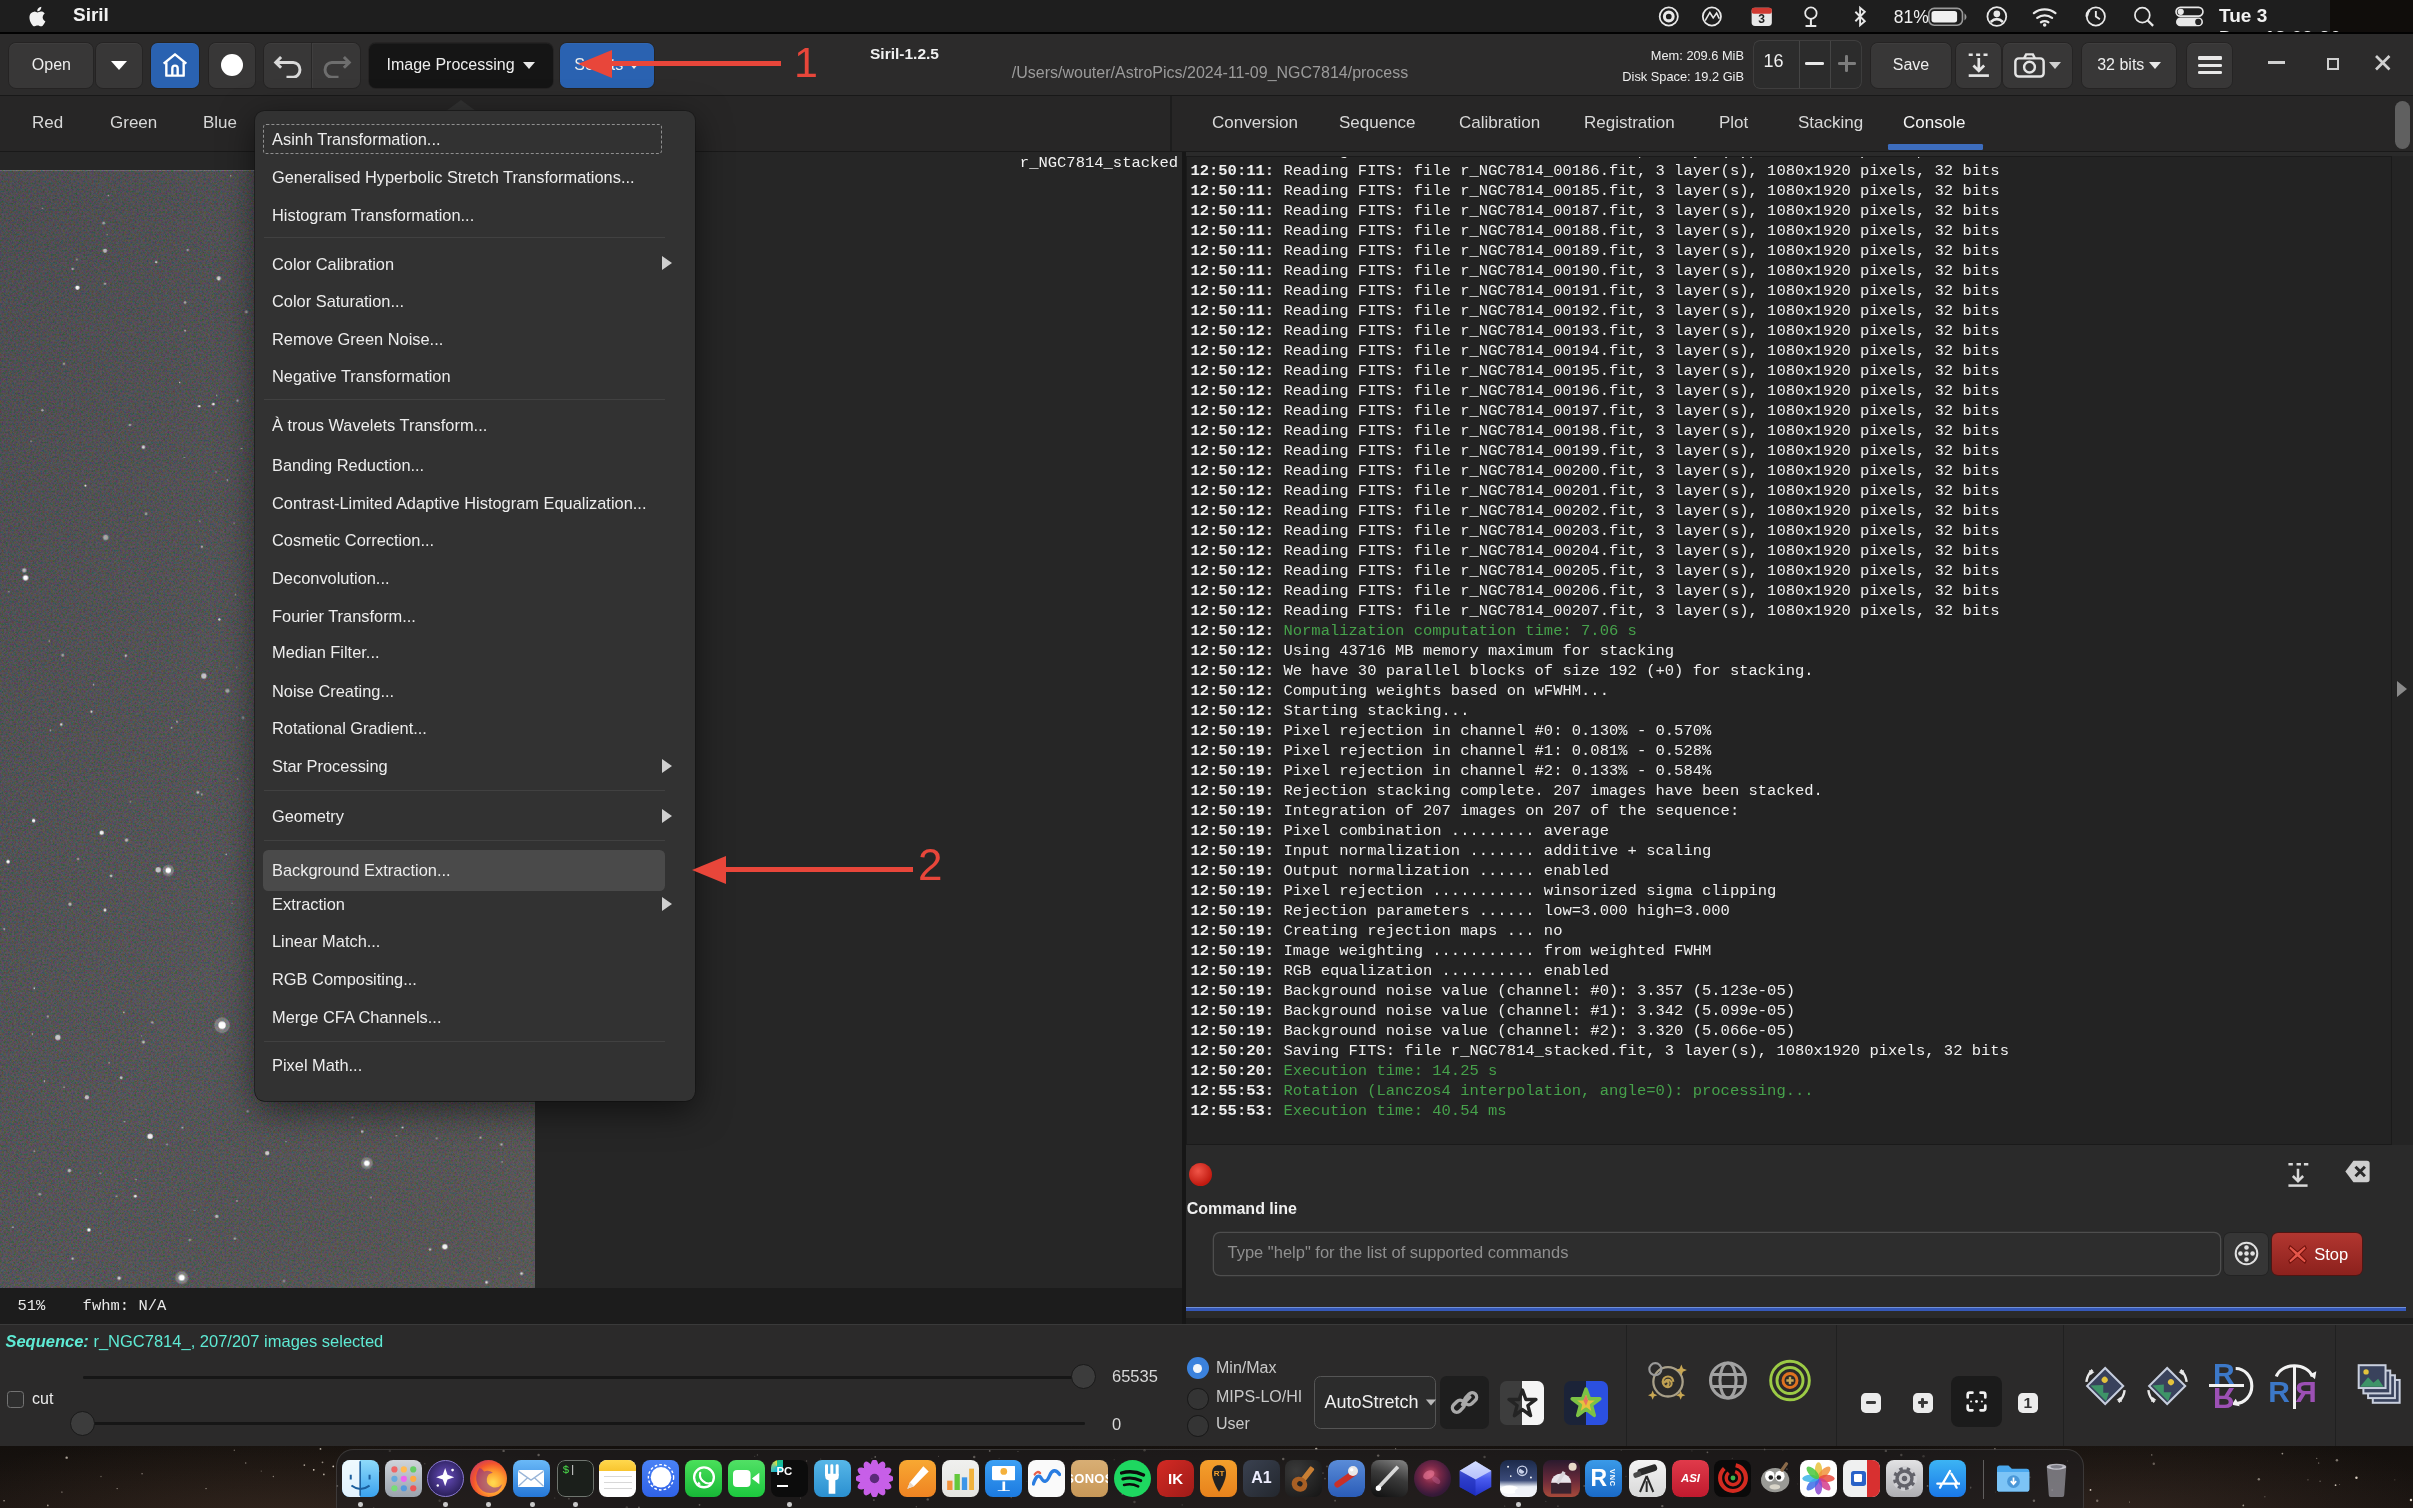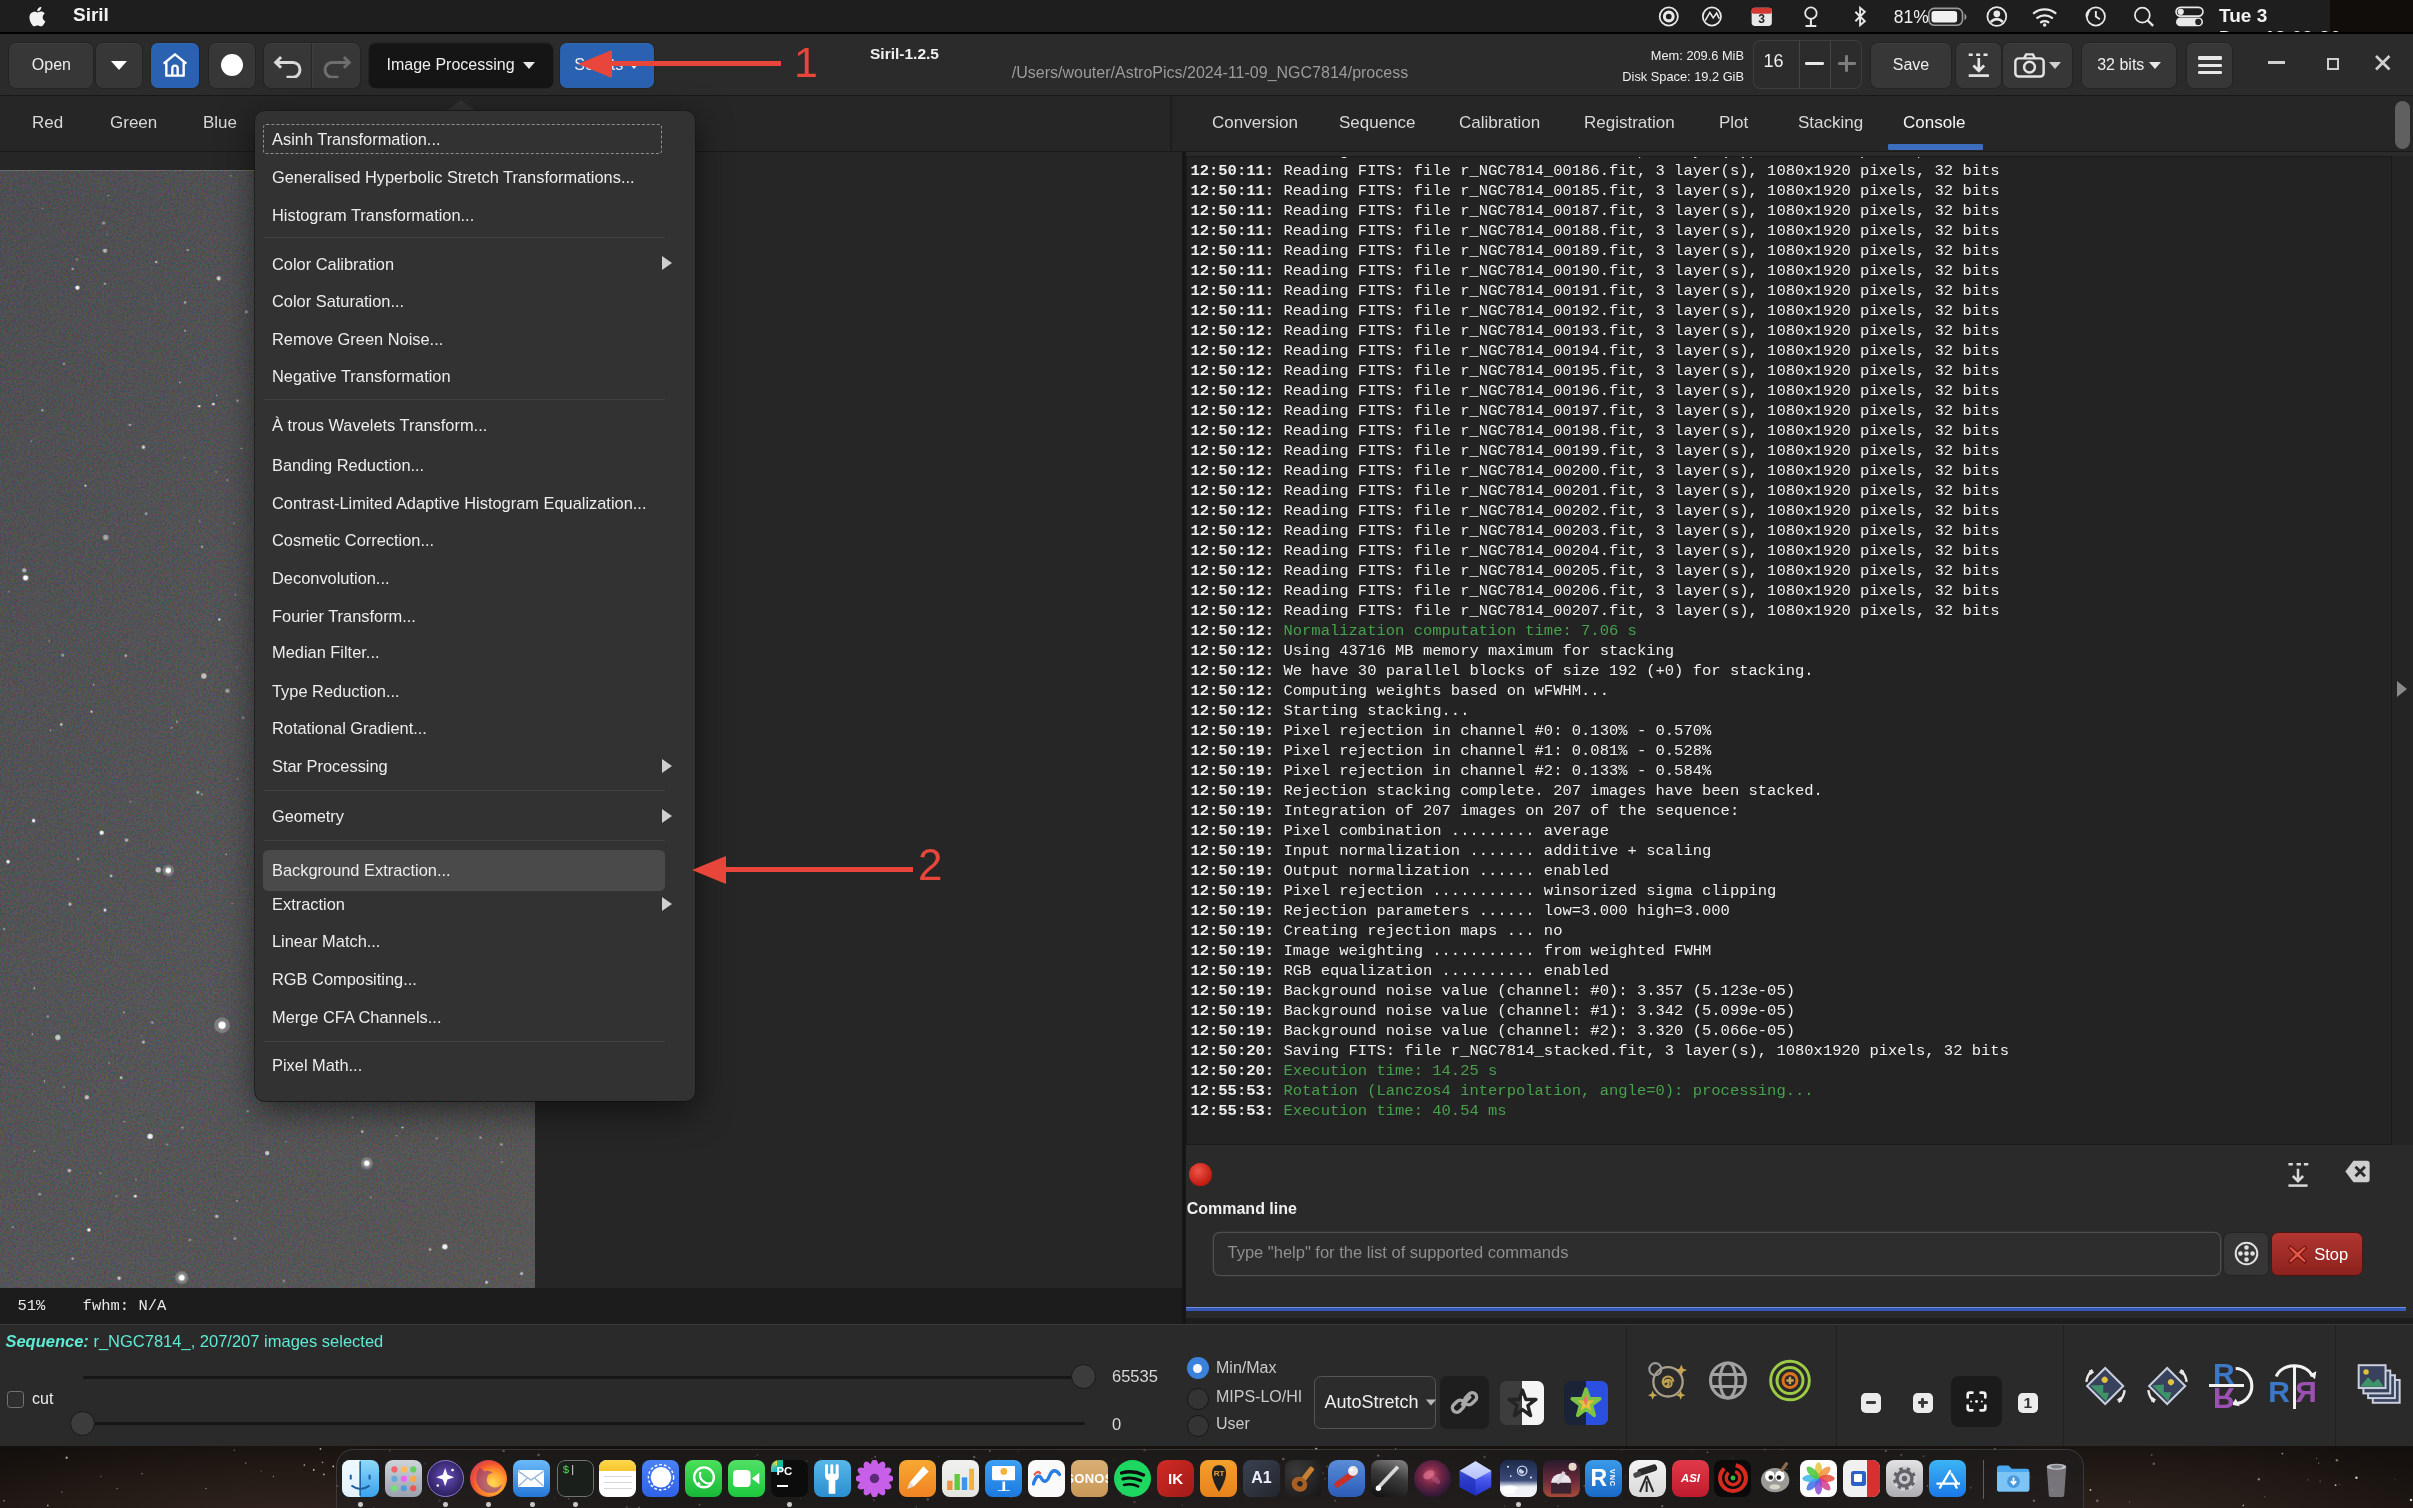--- a/index.html
+++ b/index.html
@@ -465,20 +465,21 @@
         <circle cx="600" cy="280" r="4.2"></circle>
         <circle cx="600" cy="280" r="8.8" opacity="0.25"></circle>
         <circle cx="660" cy="1045" r="4.6"></circle>
         <circle cx="660" cy="1045" r="9.7" opacity="0.25"></circle>
         <circle cx="545" cy="1475" r="4.2"></circle>
         <circle cx="545" cy="1475" r="8.8" opacity="0.25"></circle>
         <circle cx="270" cy="1645" r="4.5"></circle>
         <circle cx="270" cy="1645" r="9.5" opacity="0.25"></circle>
       </g>
   </svg>
+  <div class="ab mono" style="left:0px;top:2px;width:1178px;text-align:right;font-size:15.5px;color:#f2f2f2;">r_NGC7814_stacked</div>
 </div>
 <div id="leftstatus" class="ab" style="left:0;top:1288px;width:1182px;height:36px;background:#1c1c1c;">
   <div class="ab mono" style="left:17.5px;top:9.4px;font-size:15.5px;color:#e8e8e8;">51%&nbsp;&nbsp;&nbsp;&nbsp;fwhm: N/A</div>
 </div>
 <div id="seam" class="ab"></div>
 <div id="rightpanel" class="ab">
   <div id="console">
       <pre><b>12:50:11:</b> <span>Reading FITS: file r_NGC7814_00184.fit, 3 layer(s), 1080x1920 pixels, 32 bits</span>
 <b>12:50:11:</b> <span>Reading FITS: file r_NGC7814_00186.fit, 3 layer(s), 1080x1920 pixels, 32 bits</span>
 <b>12:50:11:</b> <span>Reading FITS: file r_NGC7814_00185.fit, 3 layer(s), 1080x1920 pixels, 32 bits</span>
@@ -1217,21 +1218,21 @@
     <div class="mi" style="top:218px;">Remove Green Noise...</div>
     <div class="mi" style="top:255px;">Negative Transformation</div>
     <div class="msep" style="top:288px;"></div>
     <div class="mi" style="top:304px;">À trous Wavelets Transform...</div>
     <div class="mi" style="top:344px;">Banding Reduction...</div>
     <div class="mi" style="top:382px;">Contrast-Limited Adaptive Histogram Equalization...</div>
     <div class="mi" style="top:419px;">Cosmetic Correction...</div>
     <div class="mi" style="top:457px;">Deconvolution...</div>
     <div class="mi" style="top:495px;">Fourier Transform...</div>
     <div class="mi" style="top:531px;">Median Filter...</div>
-    <div class="mi" style="top:570px;">Type Reduction...</div>
+    <div class="mi" style="top:570px;">Noise Creating...</div>
     <div class="mi" style="top:607px;">Rotational Gradient...</div>
     <div class="mi" style="top:645px;">Star Processing</div>
     <div class="marr" style="top:648px;"></div>
     <div class="msep" style="top:679px;"></div>
     <div class="mi" style="top:695px;">Geometry</div>
     <div class="marr" style="top:698px;"></div>
     <div class="msep" style="top:729px;"></div>
     <div class="mi" style="top:749px;">Background Extraction...</div>
     <div class="mi" style="top:783px;">Extraction</div>
     <div class="marr" style="top:786px;"></div>

